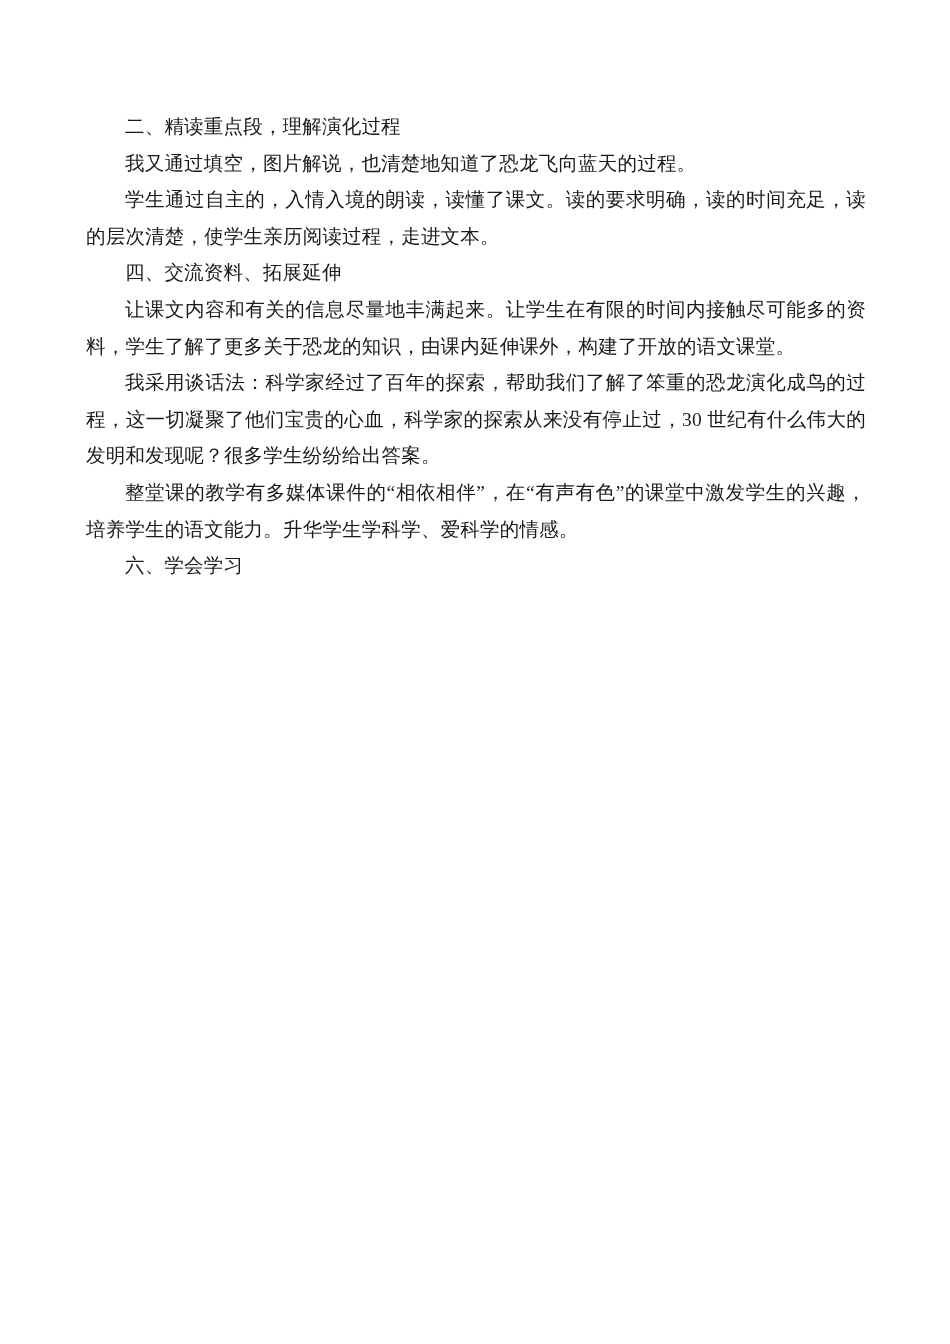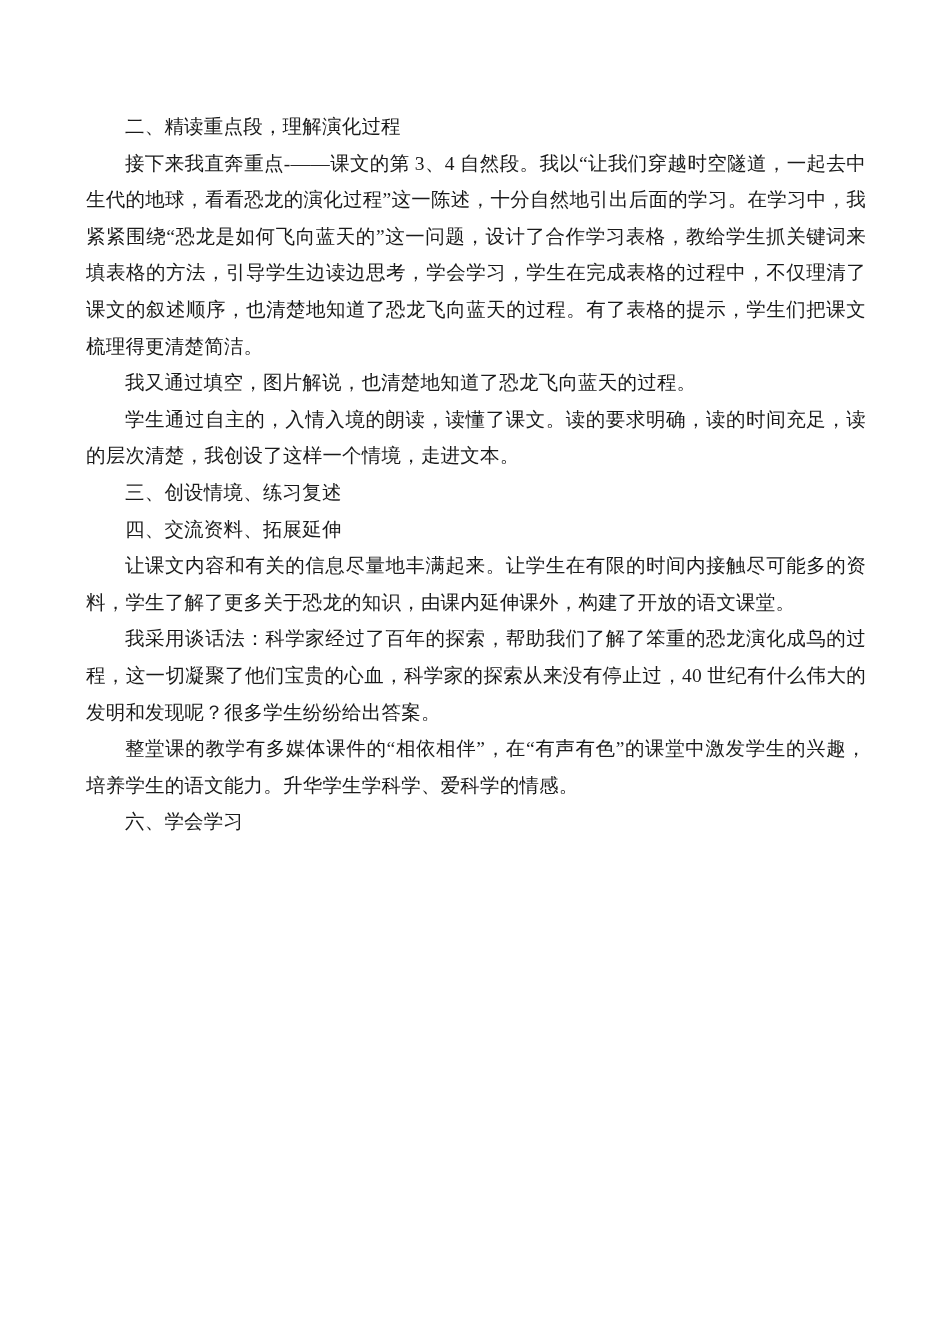--- a/index.html
+++ b/index.html
@@ -29,23 +29,21 @@
     text-align: justify;
     letter-spacing: 0.2px;
   }
 </style>
 </head>
 <body>
 
 <div class="page">
   <div class="content">
     <p>二、精读重点段，理解演化过程</p>
-    <p>接下来我直奔重点-——课文的第 3、4 自然段。我以“让我们穿越时空隧道，一起去中生代的地球，看看恐龙的演化过程”这一陈述，十分自然地引出后面的学习。在学习中，我紧紧围绕“恐龙是如何飞向蓝天的”这一问题，设计了合作学习表格，教给学生抓关键词来填表格的方法，引导学生边读边思考，学会学习，学生在完成表格的过程中，不仅理清了课文的叙述顺序，也清楚地知道了恐龙飞向蓝天的过程。有了表格的提示，学生们把课文梳理得更清楚简洁。</p>
     <p>我又通过填空，图片解说，也清楚地知道了恐龙飞向蓝天的过程。</p>
-    <p>学生通过自主的，入情入境的朗读，读懂了课文。读的要求明确，读的时间充足，读的层次清楚，我创设了这样一个情境，走进文本。</p>
-    <p>三、创设情境、练习复述</p>
+    <p>学生通过自主的，入情入境的朗读，读懂了课文。读的要求明确，读的时间充足，读的层次清楚，使学生亲历阅读过程，走进文本。</p>
     <p>四、交流资料、拓展延伸</p>
     <p>让课文内容和有关的信息尽量地丰满起来。让学生在有限的时间内接触尽可能多的资料，学生了解了更多关于恐龙的知识，由课内延伸课外，构建了开放的语文课堂。</p>
-    <p>我采用谈话法：科学家经过了百年的探索，帮助我们了解了笨重的恐龙演化成鸟的过程，这一切凝聚了他们宝贵的心血，科学家的探索从来没有停止过，40 世纪有什么伟大的发明和发现呢？很多学生纷纷给出答案。</p>
+    <p>我采用谈话法：科学家经过了百年的探索，帮助我们了解了笨重的恐龙演化成鸟的过程，这一切凝聚了他们宝贵的心血，科学家的探索从来没有停止过，30 世纪有什么伟大的发明和发现呢？很多学生纷纷给出答案。</p>
     <p>整堂课的教学有多媒体课件的“相依相伴”，在“有声有色”的课堂中激发学生的兴趣，培养学生的语文能力。升华学生学科学、爱科学的情感。</p>
     <p>六、学会学习</p>
   </div>
 </div>
 
 </body></html>

